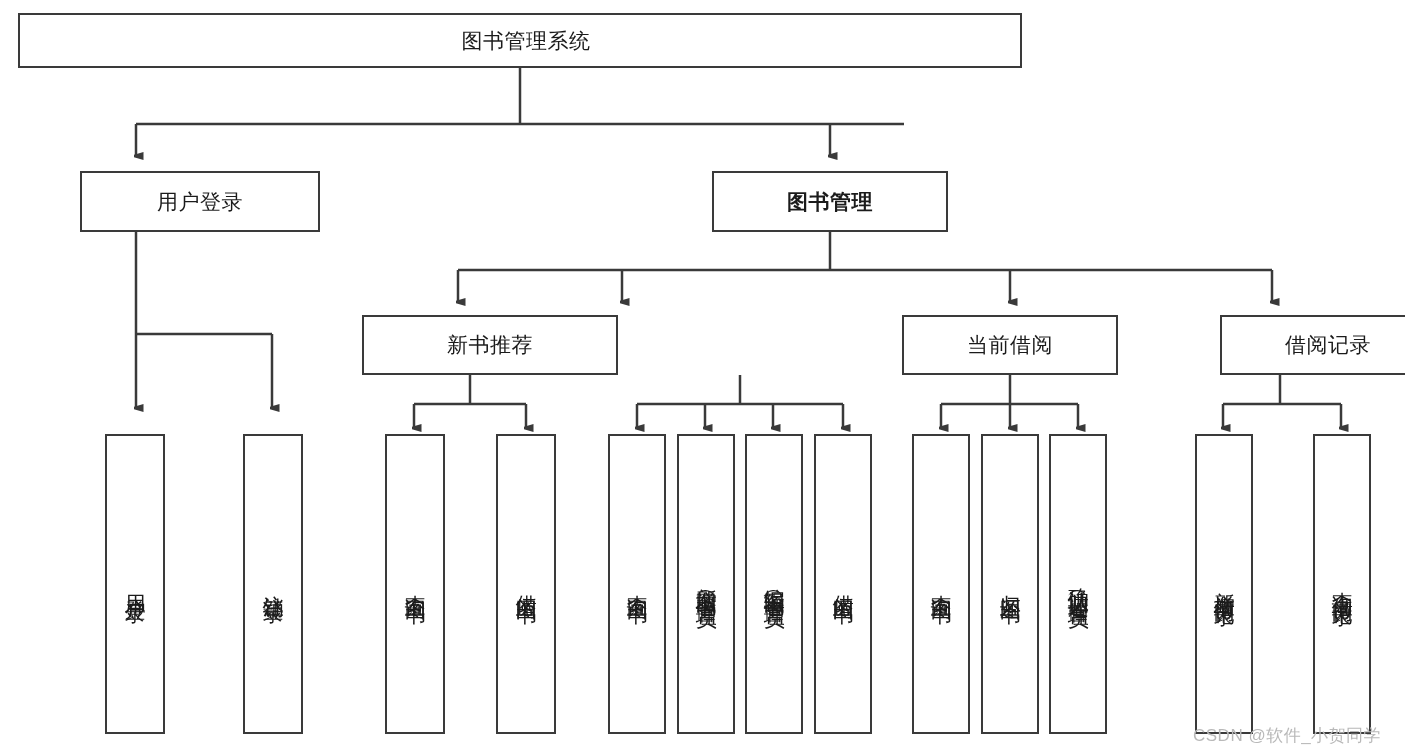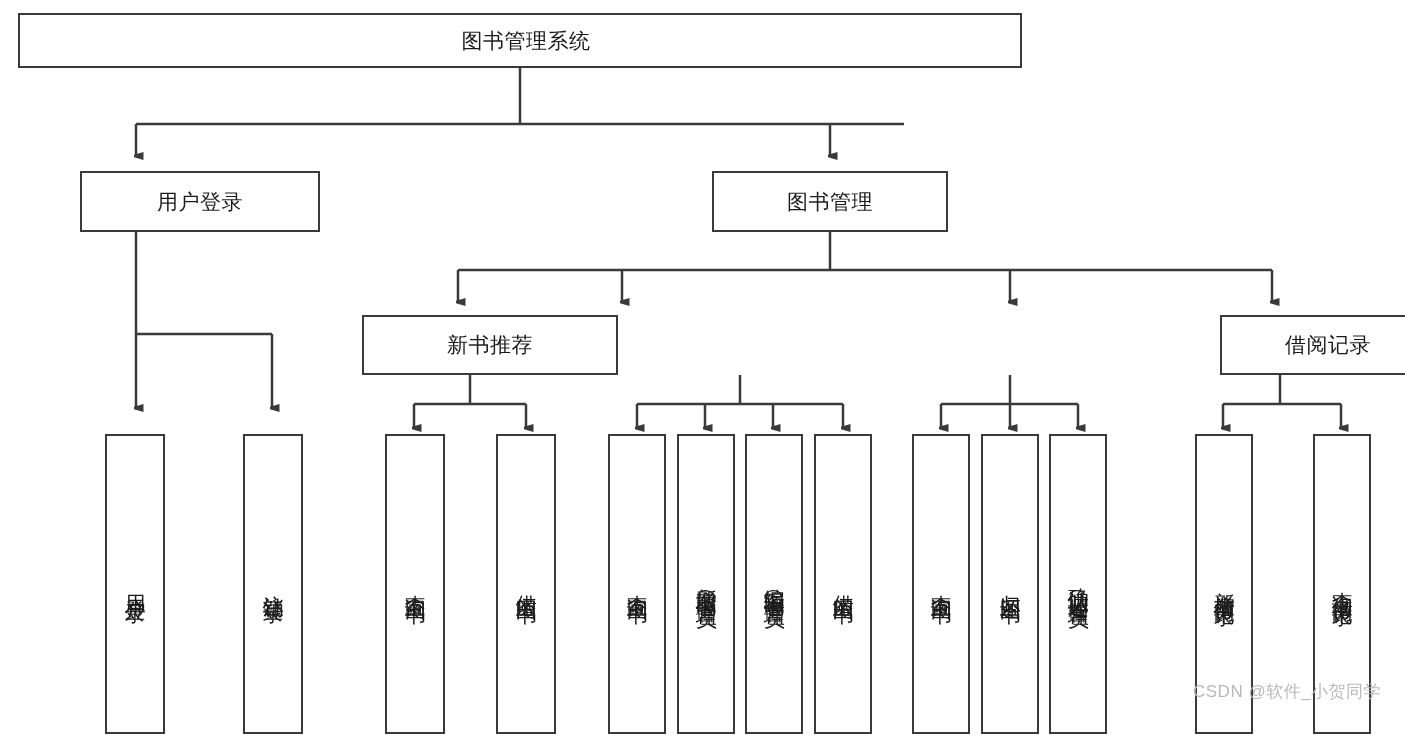--- a/index.html
+++ b/index.html
@@ -116,26 +116,29 @@
     </g>
   </svg>
 
   <div class="node horizontal" style="left:18px; top:13px; width:1004px; height:55px;padding-left:12px;">
     <span>图书管理系统</span>
   </div>
 
   <div class="node horizontal" style="left:80px; top:171px; width:240px; height:61px;">
     <span>用户登录</span>
   </div>
-  <div class="node horizontal" style="left:712px; top:171px; width:236px; height:61px;">
+  <div class="node horizontal" style="left:712px; top:171px; width:236px; height:61px;font-weight:bold;">
     <span>图书管理</span>
   </div>
 
   <div class="node horizontal" style="left:362px; top:315px; width:256px; height:60px;">
     <span>新书推荐</span>
+  </div>
+  <div class="node horizontal" style="left:902px; top:315px; width:216px; height:60px;">
+    <span>当前借阅</span>
   </div>
   <div class="node horizontal" style="left:1172px; top:315px; width:216px; height:60px;margin-left:48px;">
     <span>借阅记录</span>
   </div>
 
   <div class="node vertical" style="left:105px; top:434px; width:60px; height:300px;">
     <span class="vlabel">用户登录</span>
   </div>
   <div class="node vertical" style="left:243px; top:434px; width:60px; height:300px;">
     <span class="vlabel">注销登录</span>
@@ -171,15 +174,15 @@
     <span class="vlabel">确认归还（管理员）</span>
   </div>
 
   <div class="node vertical" style="left:1195px; top:434px; width:58px; height:300px;">
     <span class="vlabel">新增借阅记录</span>
   </div>
   <div class="node vertical" style="left:1313px; top:434px; width:58px; height:300px;">
     <span class="vlabel">查询借阅记录</span>
   </div>
 
-  <div class="watermark" style="left:1193px; top:680px;">CSDN @软件_小贺同学</div>
+  <div class="watermark" style="left:1193px; top:724px;">CSDN @软件_小贺同学</div>
 
 </div>
 
 </body></html>

